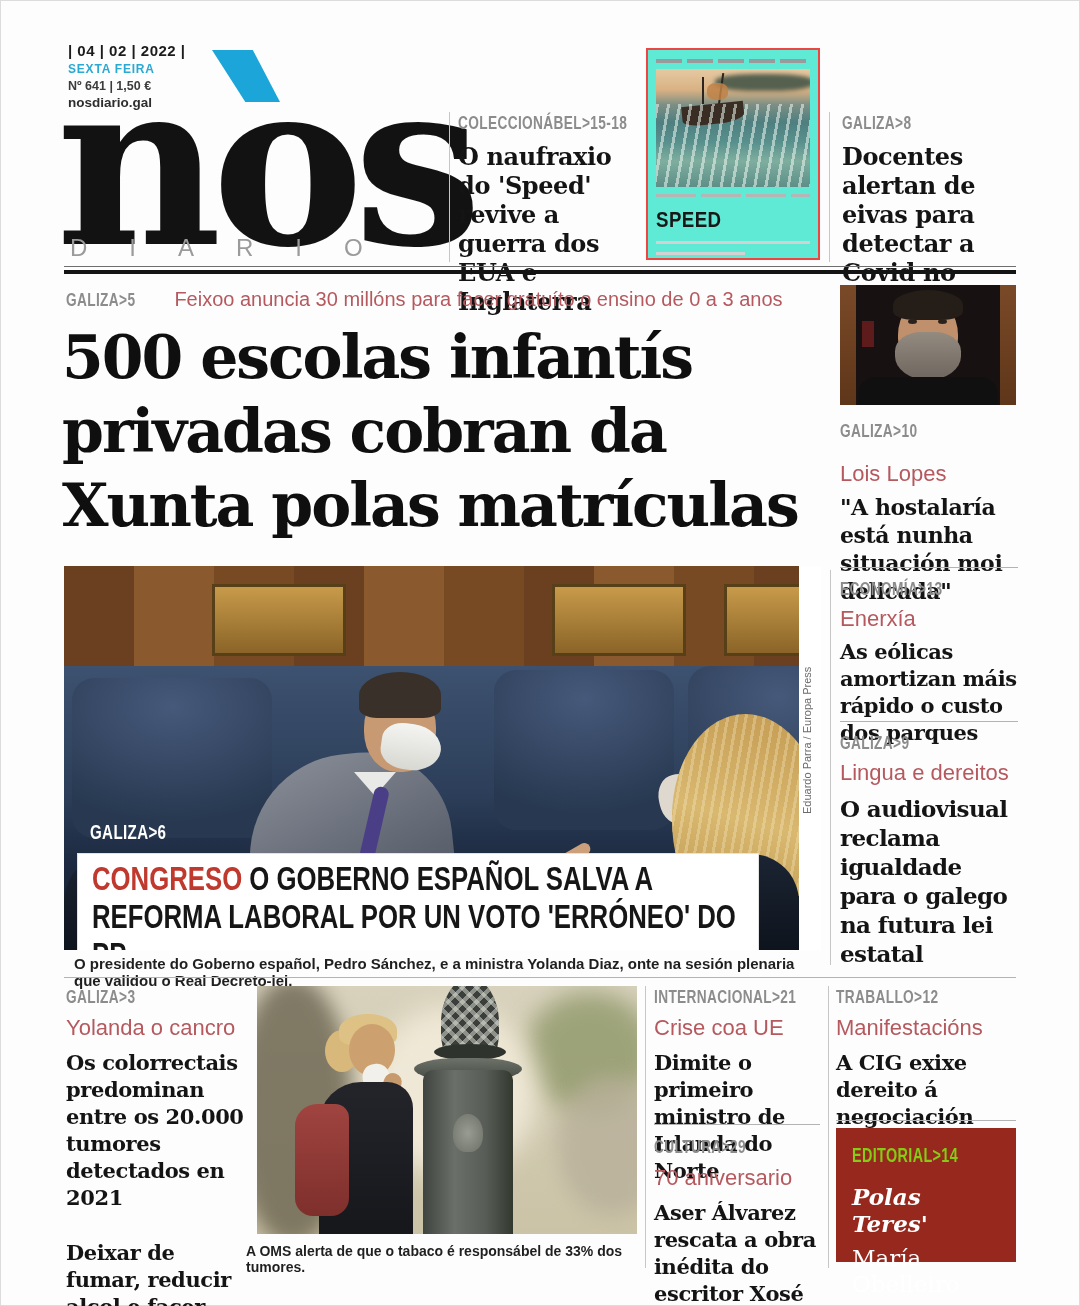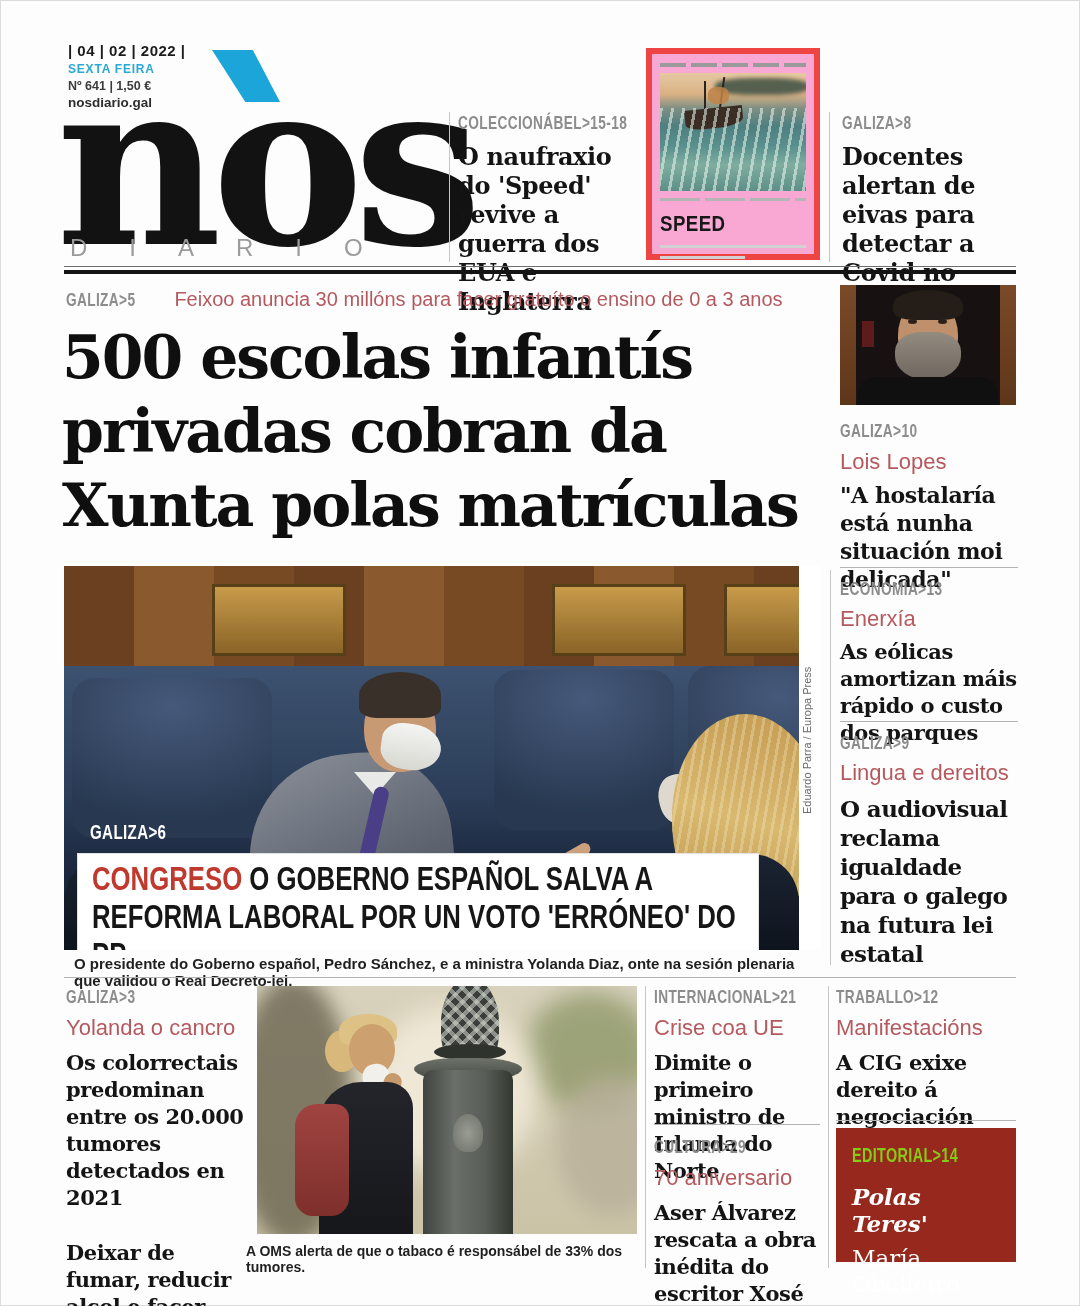--- a/index.html
+++ b/index.html
@@ -109,21 +109,21 @@
            transform:rotate(-10deg);}
   .st-arm{position:absolute;left:120px;top:86px;width:18px;height:62px;border-radius:10px;background:#c79a6d;
           transform:rotate(18deg);}
   .st-cig{position:absolute;left:137px;top:80px;width:17px;height:3px;background:#ece8dc;transform:rotate(-20deg);}
   .st-vest{position:absolute;left:62px;top:96px;width:94px;height:154px;border-radius:42px 26px 0 0;
            background:linear-gradient(#24252b,#16171b);}
   .st-bag{position:absolute;left:38px;top:118px;width:54px;height:112px;border-radius:22px 14px 18px 18px;
           background:linear-gradient(#a04440,#7e2f2c);}
 
   
-  .speed-card{background:#f9a8d4;border:6px solid #ef4444;padding:9px 8px 8px;box-sizing:border-box;}
+  .speed-card{background:#5eead4;border:2px solid #ef4444;padding:9px 8px 8px;box-sizing:border-box;}
   .microline{height:4px;background:repeating-linear-gradient(90deg,#9a9a9a 0 26px,transparent 26px 31px);}
   .sc-paint{position:relative;height:118px;margin-top:6px;overflow:hidden;
       background:linear-gradient(180deg,#e6c9a2 0%,#d8b183 18%,#7e8f84 30%,#4e7f80 45%,#58908d 62%,#7fae9f 78%,#5d8f88 100%);}
   .sc-paint:after{content:"";position:absolute;inset:30% 0 0 0;
       background:repeating-linear-gradient(100deg,rgba(236,246,239,.55) 0 3px,transparent 3px 11px);}
   .sc-land{position:absolute;left:38%;top:4%;width:64%;height:15%;border-radius:40%;background:#55604f;filter:blur(2px);}
   .sc-hull{position:absolute;left:17%;top:30%;width:40%;height:17%;border-radius:0 0 40% 30%;background:#3a2d24;
            transform:rotate(-6deg);}
   .sc-mast1{position:absolute;left:30%;top:7%;width:2px;height:34%;background:#2c241e;}
   .sc-mast2{position:absolute;left:41%;top:3%;width:2px;height:40%;background:#2c241e;transform:rotate(8deg);}
@@ -241,21 +241,21 @@
     <div class="pl-hair"></div>
     <div class="pl-eye" style="left:68px;"></div>
     <div class="pl-eye" style="left:98px;"></div>
     <div class="pl-beard"></div>
     <div class="pl-shirt"></div>
   </div>
 
   <div class="abs" style="left:840px;top:420px;width:178px;">
     <div class="slug">
       <span class="sx">GALIZA&gt;10</span></div>
-    <div class="subhead-red" style="margin-top:7px;">Lois Lopes</div>
+    <div class="subhead-red" style="margin-top:19px;">Lois Lopes</div>
     <div class="serif-head" style="font-size:22px;line-height:28px;margin-top:6px;">"A hostalaría está nunha situación moi delicada"</div>
   </div>
 
   <div class="abs rule-thin" style="left:840px;width:178px;top:567px;"></div>
 
   <div class="abs" style="left:840px;top:578px;width:180px;">
     <div class="slug">
       <span class="sx">ECONOMÍA&gt;13</span></div>
     <div class="subhead-red" style="margin-top:6px;">Enerxía</div>
     <div class="serif-head h-col" style="margin-top:6px;">As eólicas amortizan máis rápido o custo dos parques</div>

